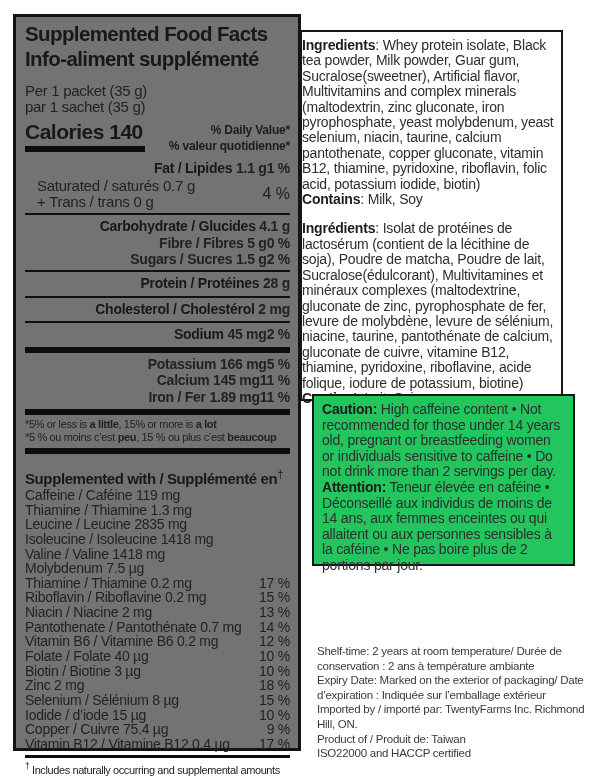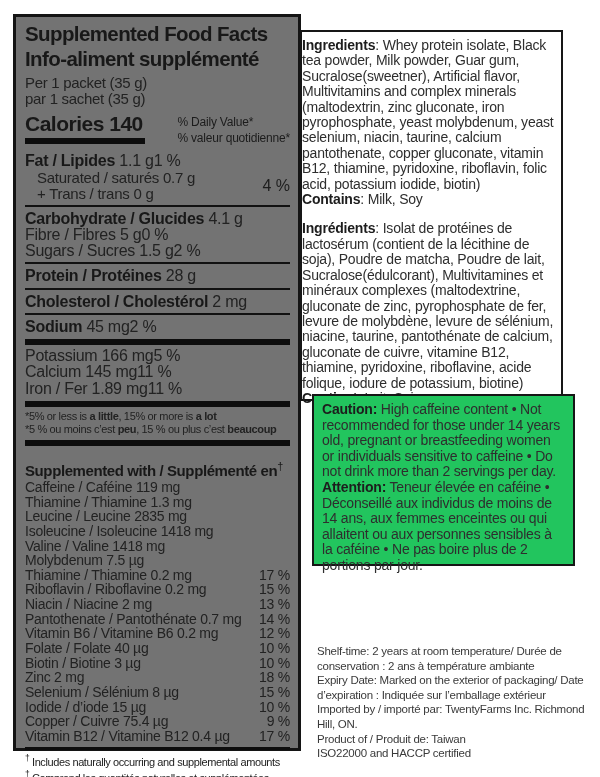--- a/index.html
+++ b/index.html
@@ -3,28 +3,28 @@
 <meta charset="utf-8">
 <style>
   * { margin:0; padding:0; box-sizing:border-box; }
   html,body { width:600px; height:777px; background:#ffffff; font-family:"Liberation Sans", sans-serif; color:#1e1e1e; }
   #page { position:relative; width:600px; height:777px; background:#fff; overflow:hidden; }
 
   
   .snp { position:absolute; left:13px; top:14px; width:288px; height:737px;
          border:3px solid #141414; padding:4px 8px 4px 9px; background:#737373; }
   .title { font-size:20.5px; font-weight:bold; letter-spacing:-0.6px; line-height:25px; color:#181818; }
-  .serving { font-size:15px; line-height:16px; letter-spacing:-0.3px; margin-top:4px; color:#222; }
+  .serving { font-size:15px; line-height:16px; letter-spacing:-0.3px; margin-top:12px; color:#222; }
   .cal-wrap { display:flex; justify-content:space-between; align-items:flex-start; margin-top:5px; }
   .cal-left { }
   .calories { font-size:21px; font-weight:bold; letter-spacing:-0.5px; line-height:23px; color:#181818; }
   .cal-bar { width:120px; height:6px; background:#0d0d0d; margin-top:3px; }
-  .dv-right { text-align:left; font-size:12px; font-weight:normal; line-height:16px; letter-spacing:-0.2px; padding-top:2px; color:#1c1c1c; }
-
-  .row { display:flex; justify-content:flex-start; font-size:16px; line-height:17.5px; letter-spacing:-0.25px; color:#222; }
+  .dv-right { text-align:right; font-size:12px; font-weight:bold; line-height:16px; letter-spacing:-0.2px; padding-top:2px; color:#1c1c1c; }
+
+  .row { display:flex; justify-content:flex-end; font-size:14px; line-height:17.5px; letter-spacing:-0.25px; color:#222;font-weight:bold; }
   .row b { color:#181818; }
   .sec { margin-top:2px; }
   .sub-wrap { display:flex; justify-content:space-between; align-items:center; }
   .sub { padding-left:12px; font-size:15px; line-height:16px; letter-spacing:-0.25px; color:#222; }
   .pct { white-space:nowrap; }
   .hr1 { height:2px; background:#111; margin:3px 0; }
   .hr-thick { height:6px; background:#0d0d0d; margin:3px 0; }
   .hr-med { height:3px; background:#0d0d0d; margin:3px 0 2px; }
 
   .fine { font-size:11px; line-height:13.5px; letter-spacing:-0.35px; white-space:nowrap; color:#222; }

